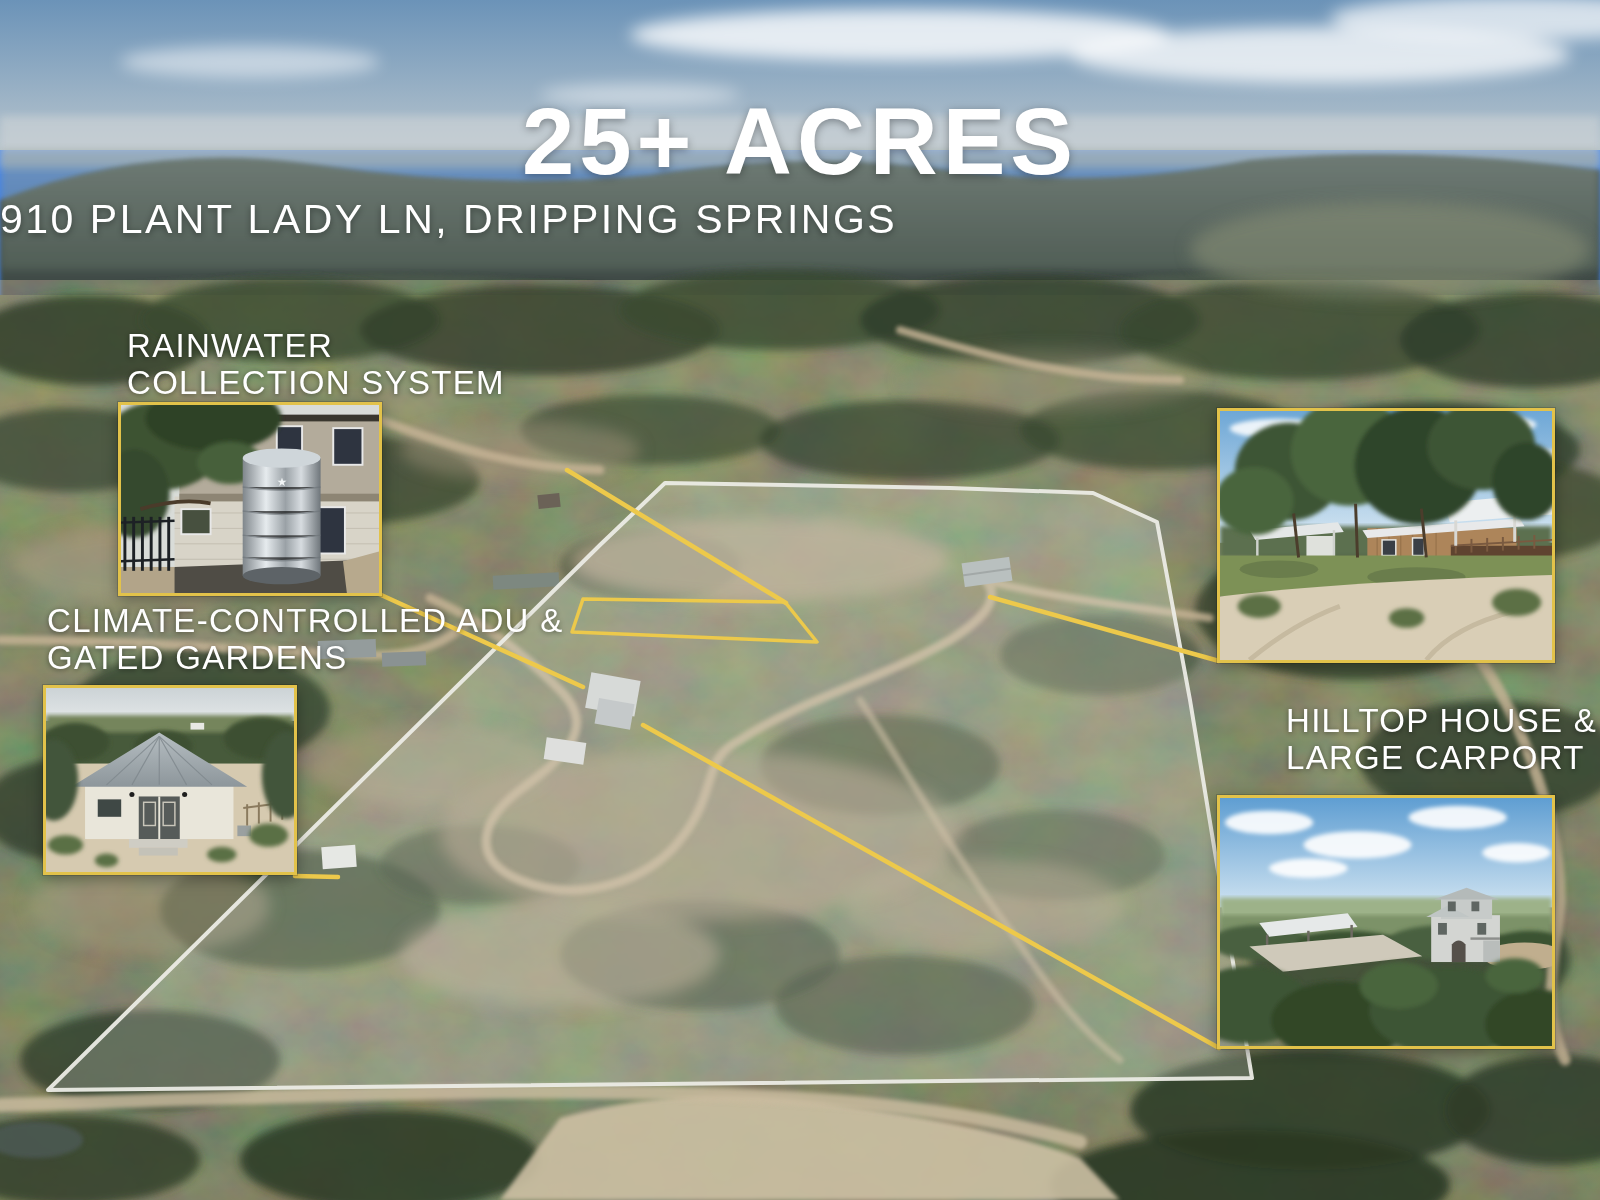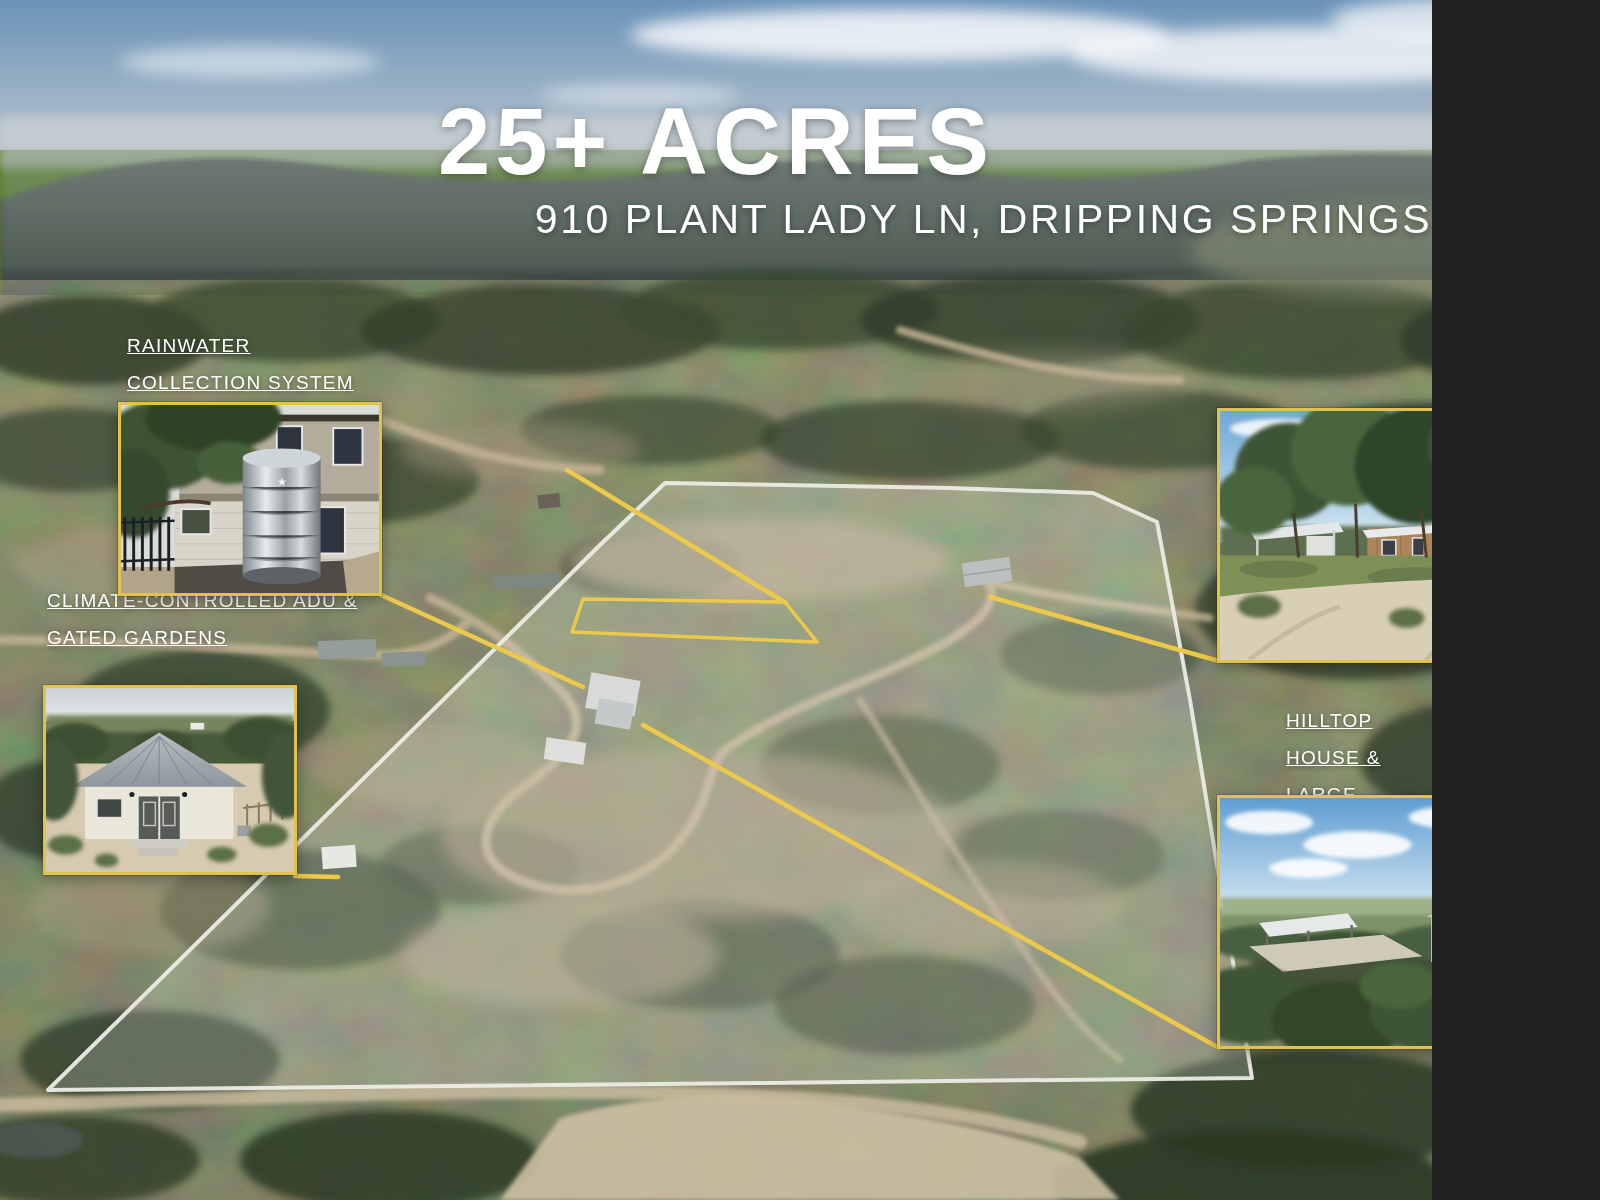--- a/index.html
+++ b/index.html
@@ -1,25 +1,25 @@
 <!DOCTYPE html>
 <html><head>
 <meta charset="utf-8">
 <style>
   html,body{margin:0;padding:0;background:#222;}
-  .stage{position:relative;width:1432px;height:1200px;overflow:hidden;
-         font-family:"Liberation Sans",sans-serif;background:#4d7c0f;}
+  .stage{position:relative;width:1600px;height:1200px;overflow:hidden;
+         font-family:"Liberation Sans",sans-serif;background:#3b82f6;}
   .scene{position:absolute;inset:0;width:1600px;height:1200px;display:block;}
   .label{position:absolute;color:#fff;white-space:pre-line;
-         font-size:19px;line-height:37px;letter-spacing:1.3px;
-         text-shadow:0 1px 5px rgba(0,0,0,.45);font-weight:400;text-decoration:underline;}
+         font-size:33px;line-height:37px;letter-spacing:1.3px;
+         text-shadow:0 1px 5px rgba(0,0,0,.45);font-weight:400;}
   .title{position:absolute;left:0;right:0;top:88px;text-align:center;color:#fff;
          font-size:94px;font-weight:700;letter-spacing:5px;
          text-shadow:0 2px 8px rgba(0,0,0,.35);}
-  .subtitle{position:absolute;left:0;right:0;top:196px;text-align:right;color:#fff;
+  .subtitle{position:absolute;left:0;right:0;top:196px;text-align:left;color:#fff;
          font-size:41px;font-weight:400;letter-spacing:2.5px;
          text-shadow:0 2px 6px rgba(0,0,0,.4);}
   .photo{position:absolute;border:3px solid #E2C24A;box-sizing:border-box;
          box-shadow:0 0 0 1px rgba(0,0,0,.15),0 4px 14px rgba(0,0,0,.35);}
   .photo svg{display:block;width:100%;height:100%;}
   .ph-rain{left:118px;top:402px;width:264px;height:194px;}
   .ph-cottage{left:1217px;top:408px;width:338px;height:255px;}
   .ph-adu{left:43px;top:685px;width:254px;height:190px;}
   .ph-hill{left:1217px;top:795px;width:338px;height:254px;}
 </style>
@@ -167,21 +167,21 @@
       <line x1="1219" y1="661" x2="990" y2="597"></line>
       <line x1="1219" y1="1048" x2="643" y2="725"></line>
     </g>
   </svg>
 
   <div class="title">25+ ACRES</div>
   <div class="subtitle">910 PLANT LADY LN, DRIPPING SPRINGS</div>
 
   <div class="label" style="left:127px;top:327px">RAINWATER
 COLLECTION SYSTEM</div>
-  <div class="label" style="left:47px;top:582px">CLIMATE-CONTROLLED ADU &amp;
+  <div class="label" style="left:47px;top:602px">CLIMATE-CONTROLLED ADU &amp;
 GATED GARDENS</div>
   <div class="label" style="left:1286px;top:702px">HILLTOP HOUSE &amp;
 LARGE CARPORT</div>
 
   <div class="photo ph-rain" role="img" aria-label="Two-story home with galvanized rainwater collection tank">
     <svg viewBox="0 0 265 195" preserveAspectRatio="none">
       <defs>
         <linearGradient id="tank" x1="0" y1="0" x2="1" y2="0">
           <stop offset="0" stop-color="#7f868b"></stop>
             <stop offset=".3" stop-color="#e6ebee"></stop>

